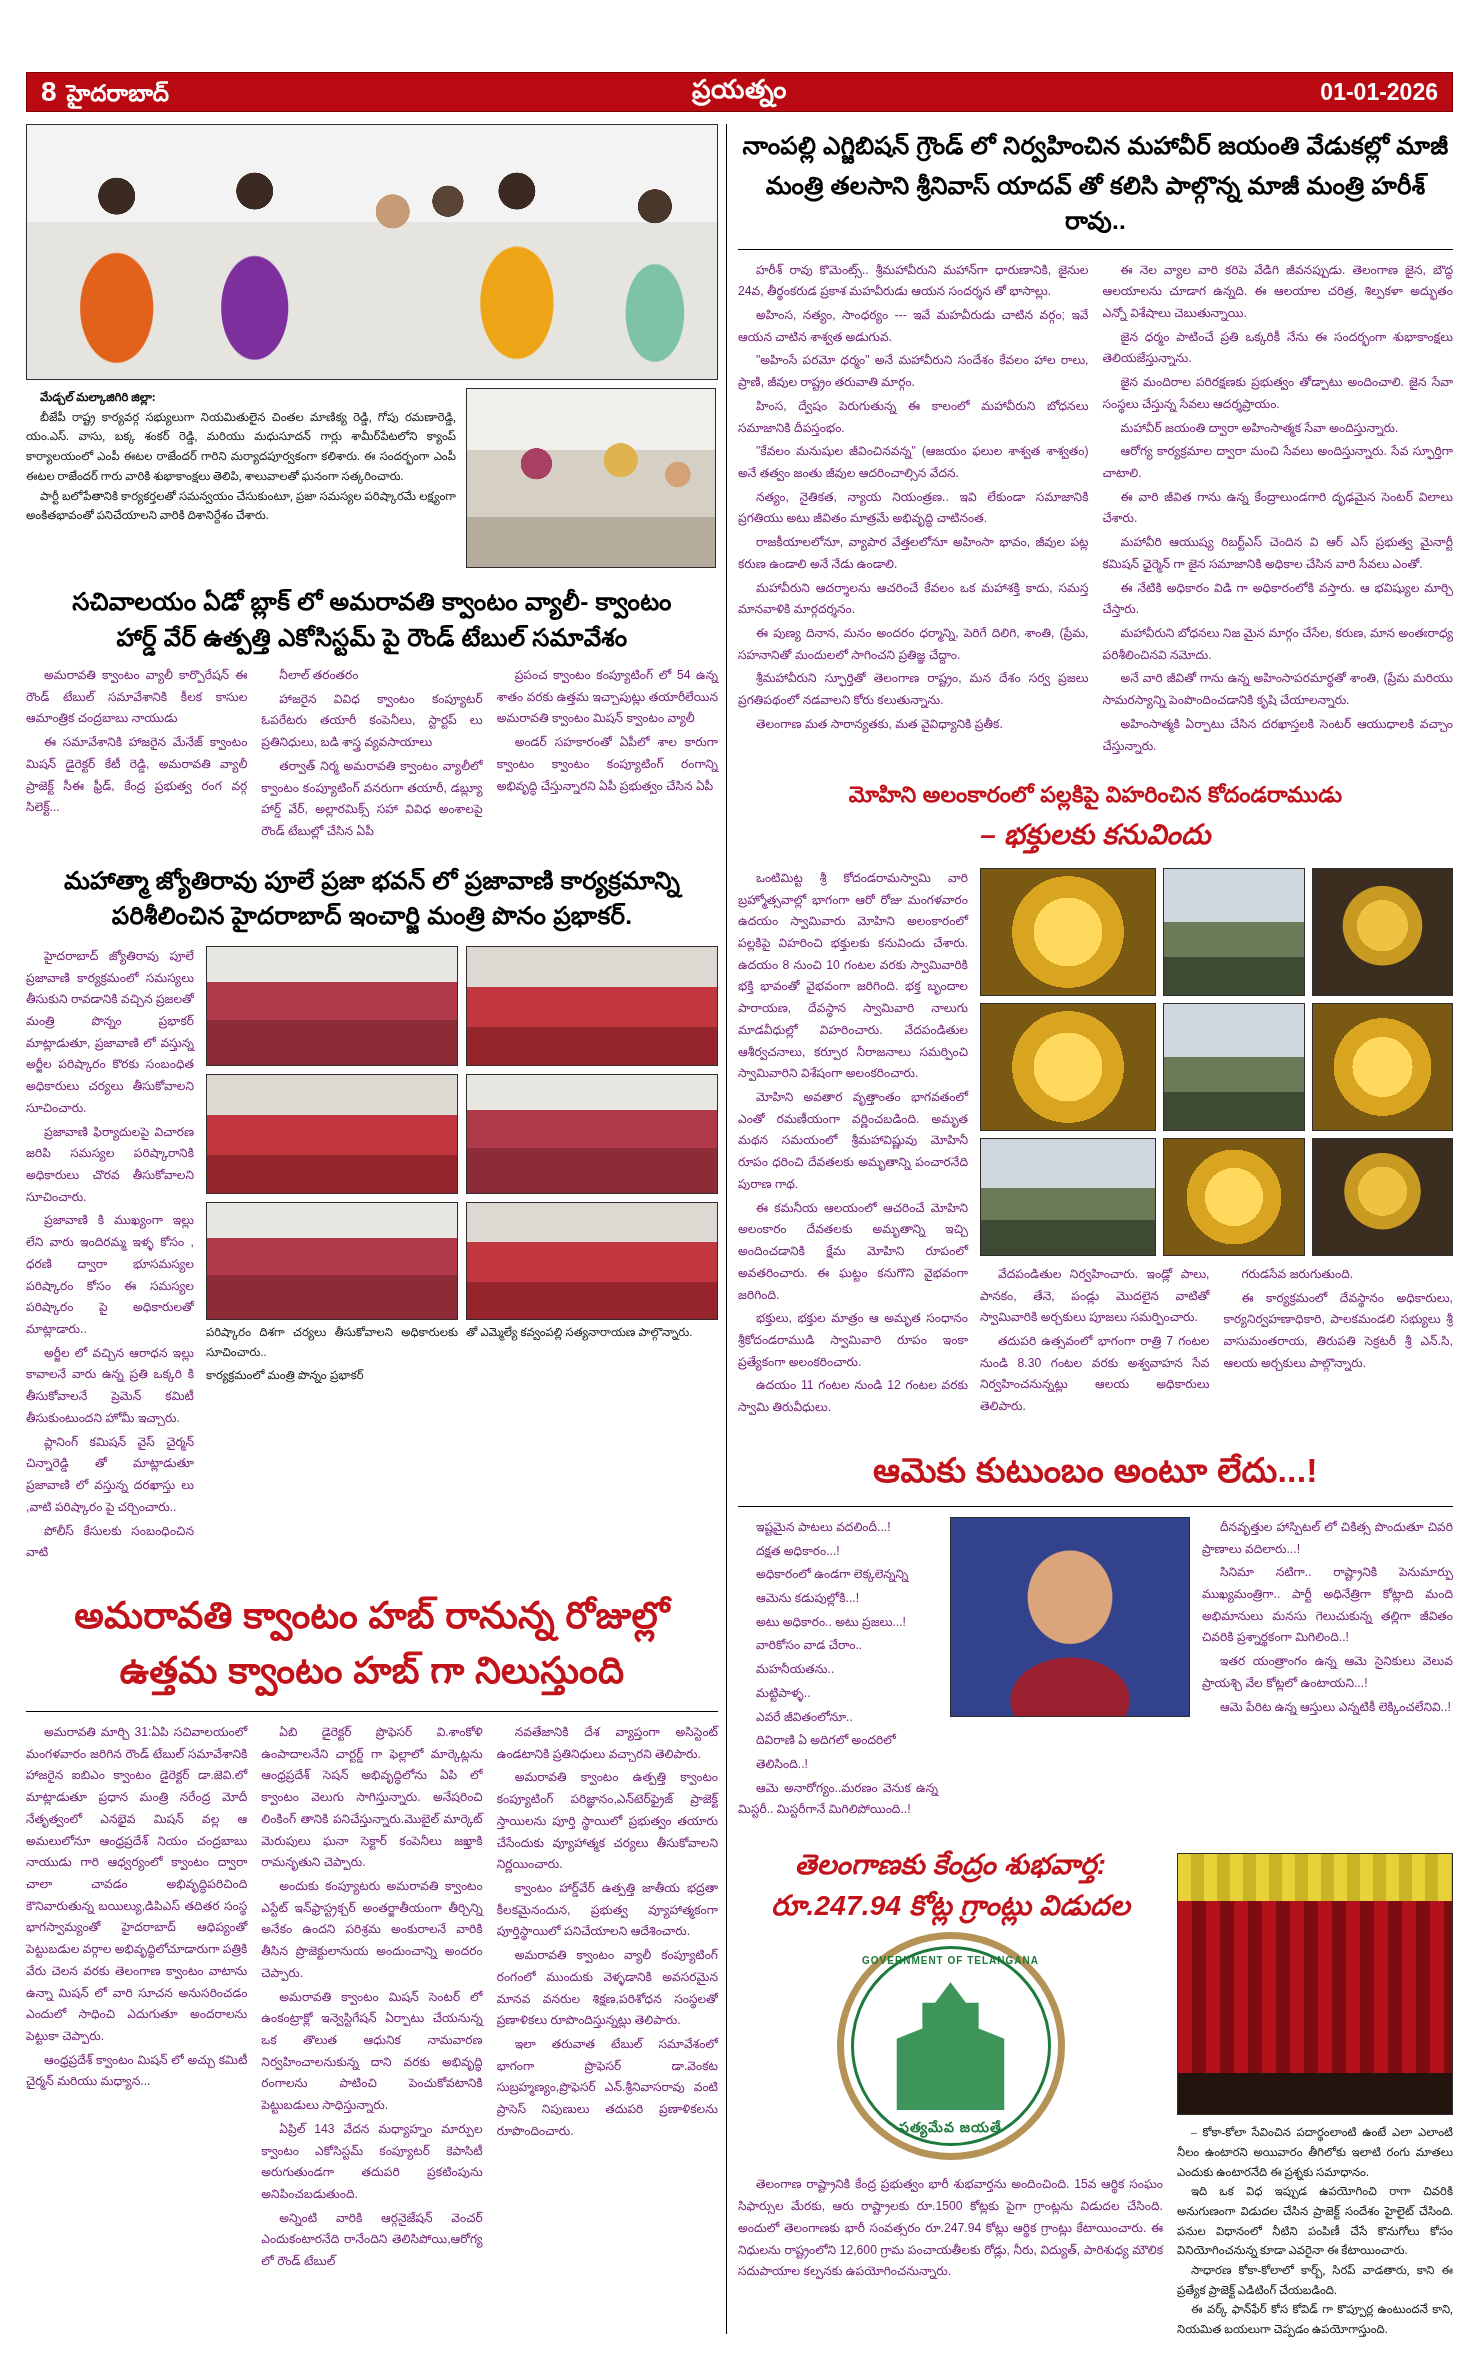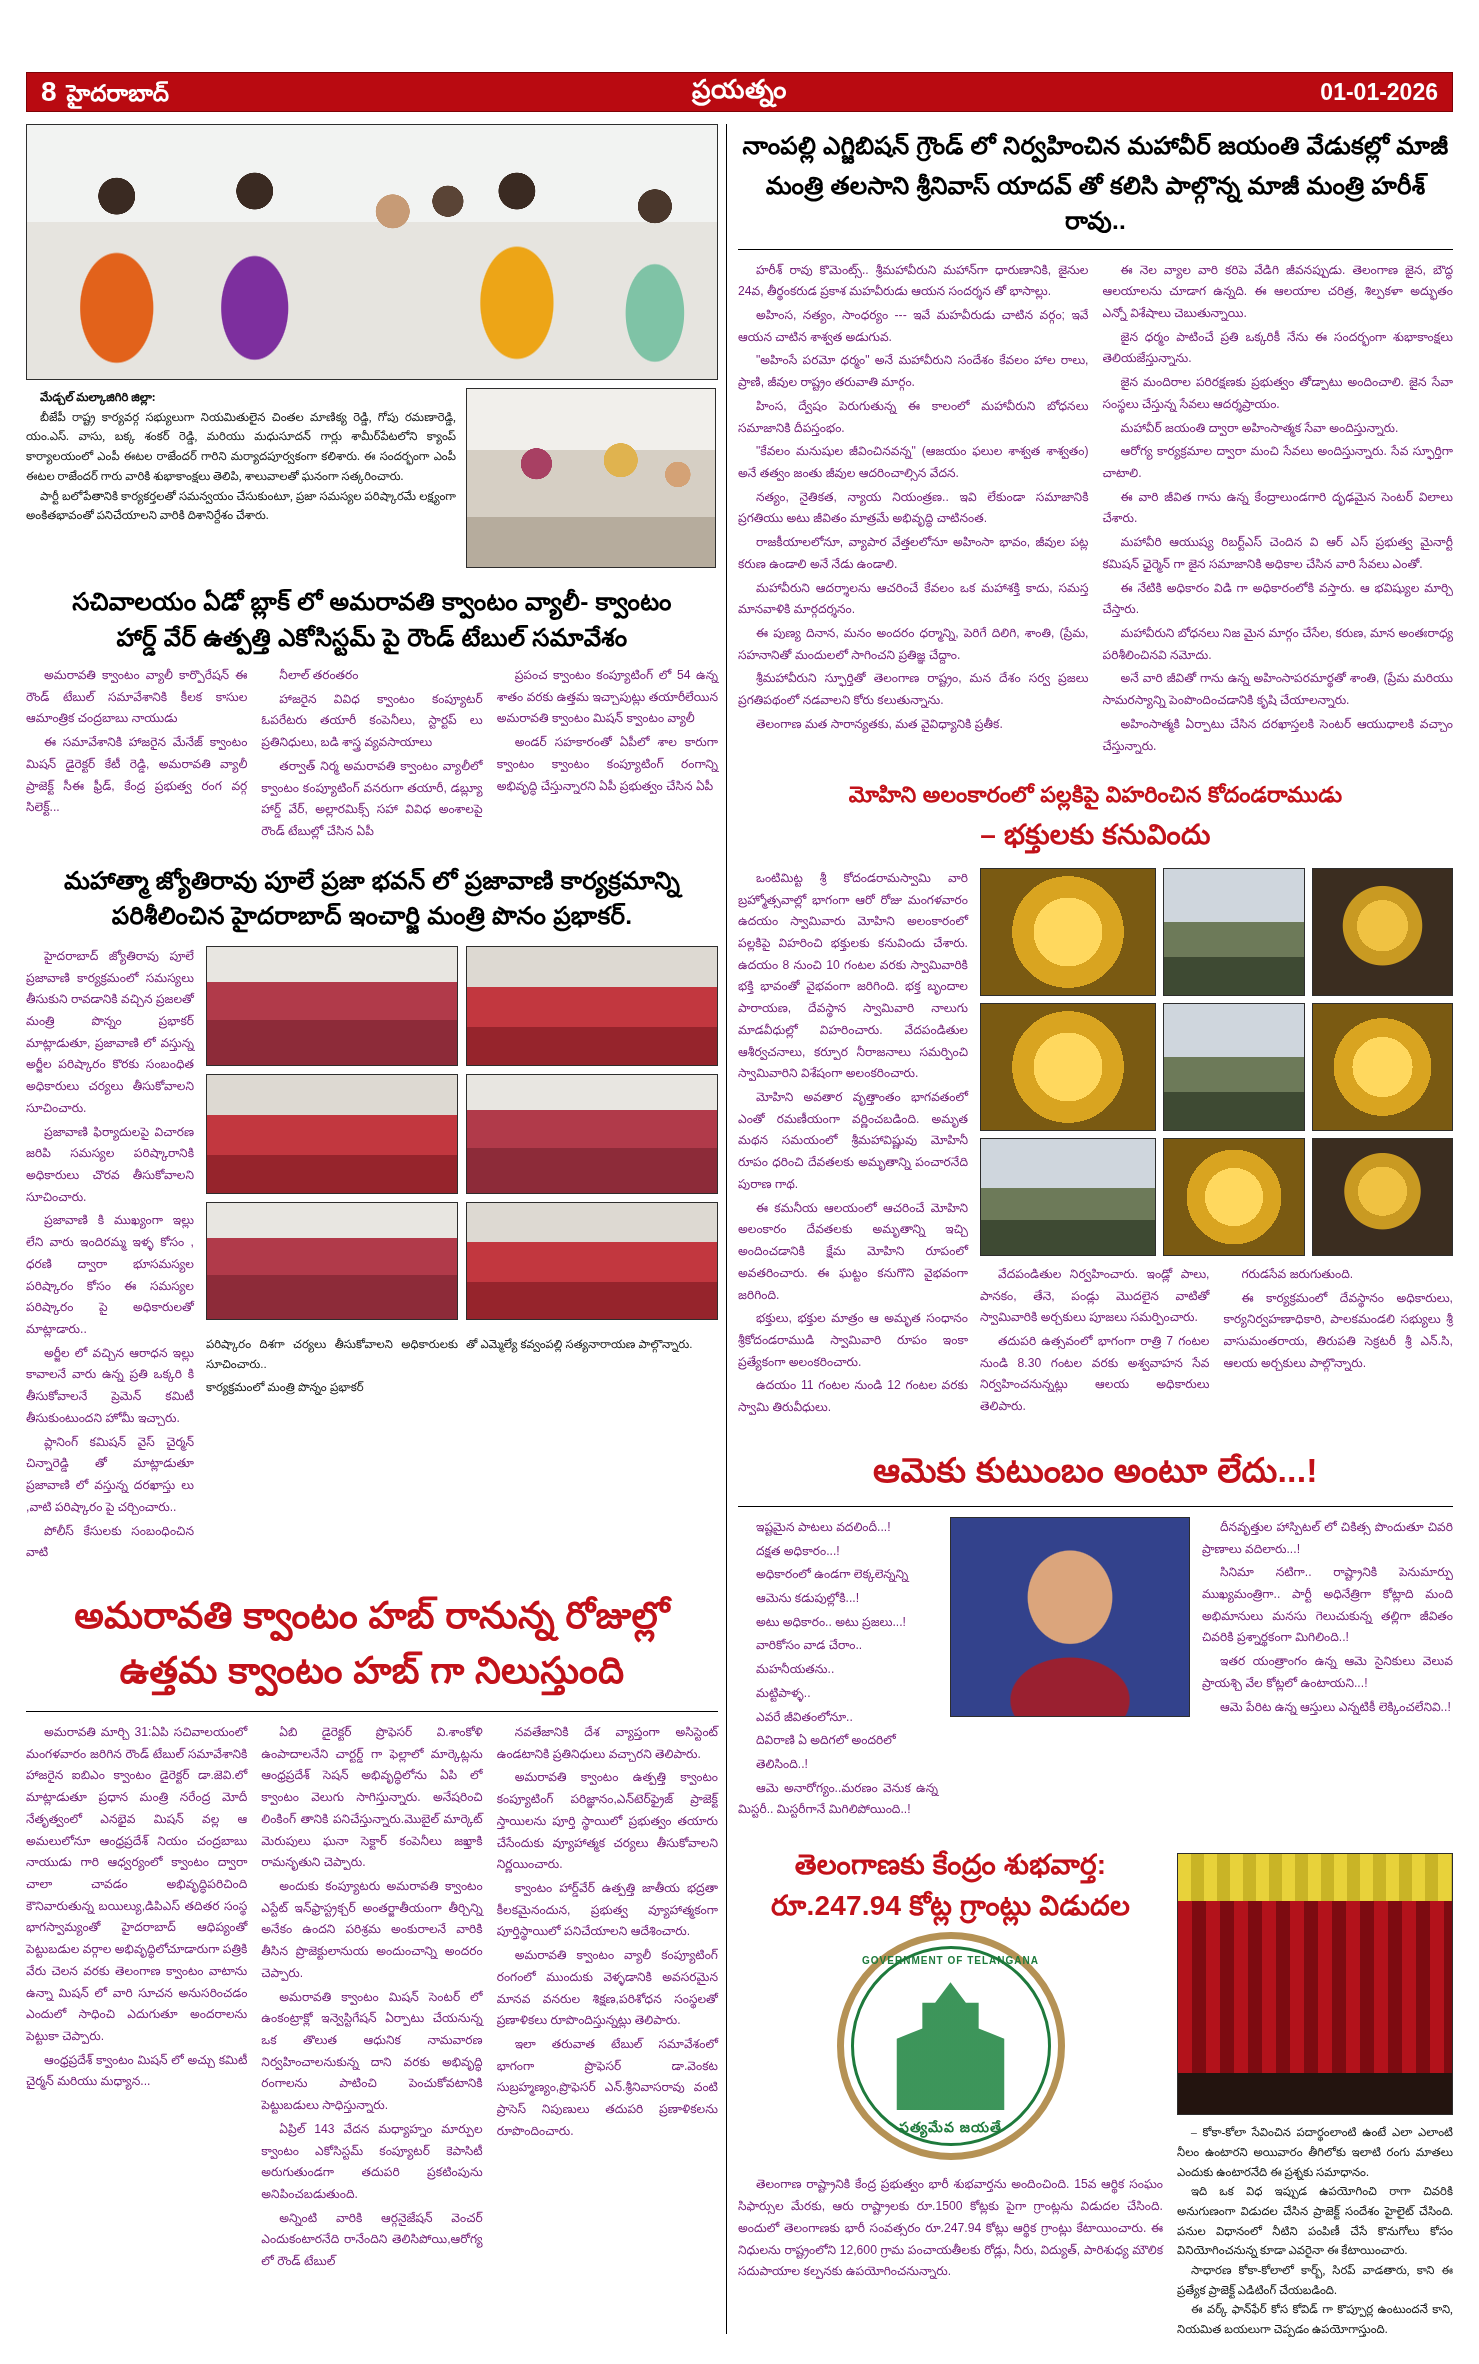--- a/index.html
+++ b/index.html
@@ -52,21 +52,21 @@
   .hl {
     font-weight: bold;
     text-align: center;
     line-height: 1.45;
     letter-spacing: .2px;
   }
   .hl-1 { font-size: 24.5px; }
   .hl-2 { font-size: 22px; }
   .hl-red { color: #c2121a; }
   .hl-big { font-size: 37px; line-height: 1.5; }
-  .hl-med { font-size: 28px; line-height: 1.45; }
+  .hl-med { font-size: 28px; line-height: 1.45; font-style: italic; }
 
   .body-col {
     font-size: 12.2px;
     line-height: 1.78;
     text-align: justify;
     text-justify: inter-word;
     color: #701a75;
     hyphens: none;
   }
   .body-col p { margin: 0 0 2px 0; text-indent: 18px; }
@@ -258,21 +258,21 @@
           <div class="photo scene-meeting2" style="flex:1; height:120px;"></div>
         </div>
         <div style="display:flex; gap:8px; margin-top:8px;">
           <div class="photo scene-meeting2" style="flex:1; height:120px;"></div>
           <div class="photo scene-meeting" style="flex:1; height:120px;"></div>
         </div>
         <div style="display:flex; gap:8px; margin-top:8px;">
           <div class="photo scene-meeting" style="flex:1; height:118px;"></div>
           <div class="photo scene-meeting2" style="flex:1; height:118px;"></div>
         </div>
-        <div style="display:flex; gap:8px; margin-top:14px;">
+        <div style="display:flex; gap:8px; margin-top:2px;">
           <div class="cap" style="flex:1;">పరిష్కారం దిశగా చర్యలు తీసుకోవాలని అధికారులకు సూచించారు..</div>
           <div class="cap" style="flex:1;">తో ఎమ్మెల్యే కవ్వంపల్లి సత్యనారాయణ పాల్గొన్నారు.</div>
         </div>
         <div class="cap" style="margin-top:4px;">కార్యక్రమంలో మంత్రి పొన్నం ప్రభాకర్</div>
       </div>
     </div>
 
     <div class="hl hl-big hl-red" style="margin-top:22px;">అమరావతి క్వాంటం హబ్ రానున్న రోజుల్లో</div>
     <div class="hl hl-big hl-red">ఉత్తమ క్వాంటం హబ్ గా నిలుస్తుంది</div>
     <div class="rule-h" style="margin:12px 0 10px 0;"></div>

